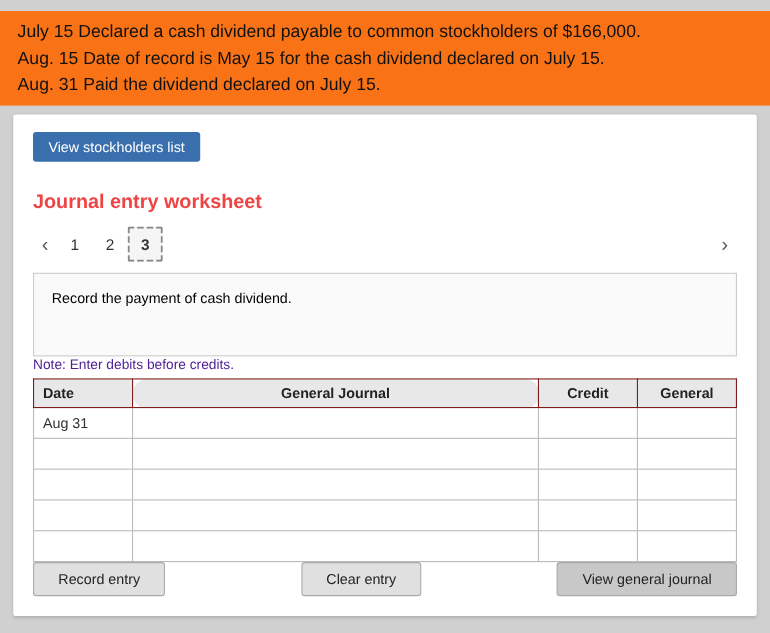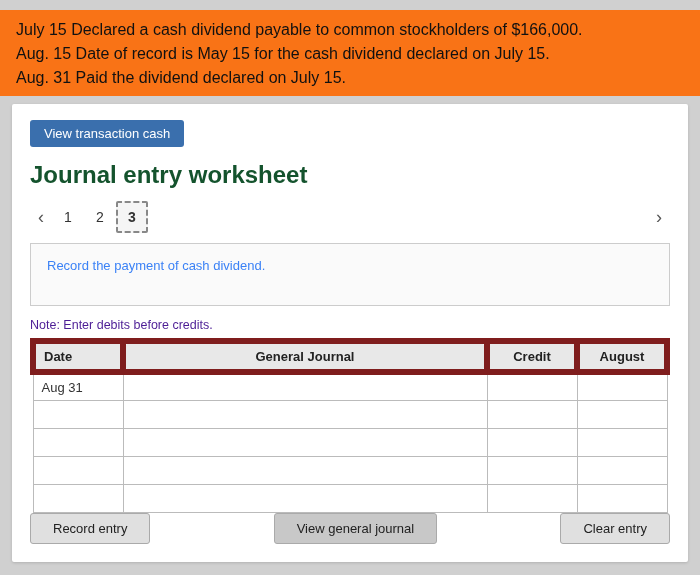--- a/index.html
+++ b/index.html
@@ -30,24 +30,25 @@
       color: #fff;
       border: none;
       padding: 6px 14px;
       font-size: 13px;
       border-radius: 3px;
       cursor: pointer;
       margin-bottom: 14px;
       display: inline-block;
     }
     .worksheet-title {
-      font-size: 24px;
+      font-size: 18px;
       font-weight: bold;
-      color: #14532d;
+      color: #ef4444;
       margin-bottom: 12px;
+      margin-top: 12px;
     }
     .tab-nav {
       display: flex;
       align-items: center;
       margin-bottom: 10px;
       gap: 0;
     }
     .tab-arrow {
       font-size: 18px;
       color: #555;
@@ -68,39 +69,39 @@
       border-radius: 2px;
     }
     .tab-num.active {
       border: 2px dashed #888;
       background: #f5f5f5;
       font-weight: bold;
     }
     .instruction-box {
       border: 1px solid #ccc;
       background: #fafafa;
-      padding: 14px 16px 32px 16px;
-      margin-bottom: 12px;
-      font-size: 13px;
-      color: #3b82f6;
+      padding: 14px 16px 45px 16px;
+      margin-bottom: 0;
+      font-size: 13px;
+      color: #000000;
       min-height: 60px;
     }
     .note-text {
       color: #4c1d95;
       font-size: 12.5px;
       margin-bottom: 6px;
     }
     .journal-table {
       width: 100%;
       border-collapse: collapse;
       font-size: 13px;
     }
     .journal-table th {
       background: #e8e8e8;
-      border: 6px solid #7f1d1d;
+      border: 1px solid #7f1d1d;
       padding: 5px 10px;
       text-align: center;
       font-weight: bold;
       color: #222;
     }
     .journal-table th.date-col { width: 90px; text-align: left; padding-left: 8px; }
     .journal-table th.journal-col { text-align: center; border-radius: 12px; }
     .journal-table th.debit-col { width: 90px; }
     .journal-table th.credit-col { width: 90px; }
     .journal-table td {
@@ -147,21 +148,21 @@
 </head>
 <body>
 
 <div class="header-text">
   <div>July 15 Declared a cash dividend payable to common stockholders of $166,000.</div>
   <div>Aug.  15 Date of record is May 15 for the cash dividend declared on July 15.</div>
   <div>Aug.  31 Paid the dividend declared on July 15.</div>
 </div>
 
 <div class="main-card">
-  <button class="view-transaction-btn">View transaction cash</button>
+  <button class="view-transaction-btn">View stockholders list</button>
 
   <div class="worksheet-title">Journal entry worksheet</div>
 
   <div class="tab-nav">
     <span class="tab-arrow">‹</span>
     <div class="tab-num">1</div>
     <div class="tab-num">2</div>
     <div class="tab-num active">3</div>
     <span class="tab-arrow" style="margin-left:auto;">›</span>
   </div>
@@ -171,21 +172,21 @@
   </div>
 
   <div class="note-text">Note: Enter debits before credits.</div>
 
   <table class="journal-table">
     <thead>
       <tr>
         <th class="date-col">Date</th>
         <th class="journal-col">General Journal</th>
         <th class="debit-col">Credit</th>
-        <th class="credit-col">August</th>
+        <th class="credit-col">General</th>
       </tr>
     </thead>
     <tbody>
       <tr>
         <td class="date-cell">Aug 31</td>
         <td><input type="text" style=""></td>
         <td><input type="text" style=""></td>
         <td><input type="text" style=""></td>
       </tr>
       <tr>
@@ -210,16 +211,16 @@
         <td class="date-cell"></td>
         <td><input type="text" style=""></td>
         <td><input type="text" style=""></td>
         <td><input type="text" style=""></td>
       </tr>
     </tbody>
   </table>
 
   <div class="action-row">
     <button class="action-btn">Record entry</button>
+    <button class="action-btn">Clear entry</button>
     <button class="action-btn view-journal">View general journal</button>
-    <button class="action-btn">Clear entry</button>
   </div>
 </div>
 
 </body></html>

